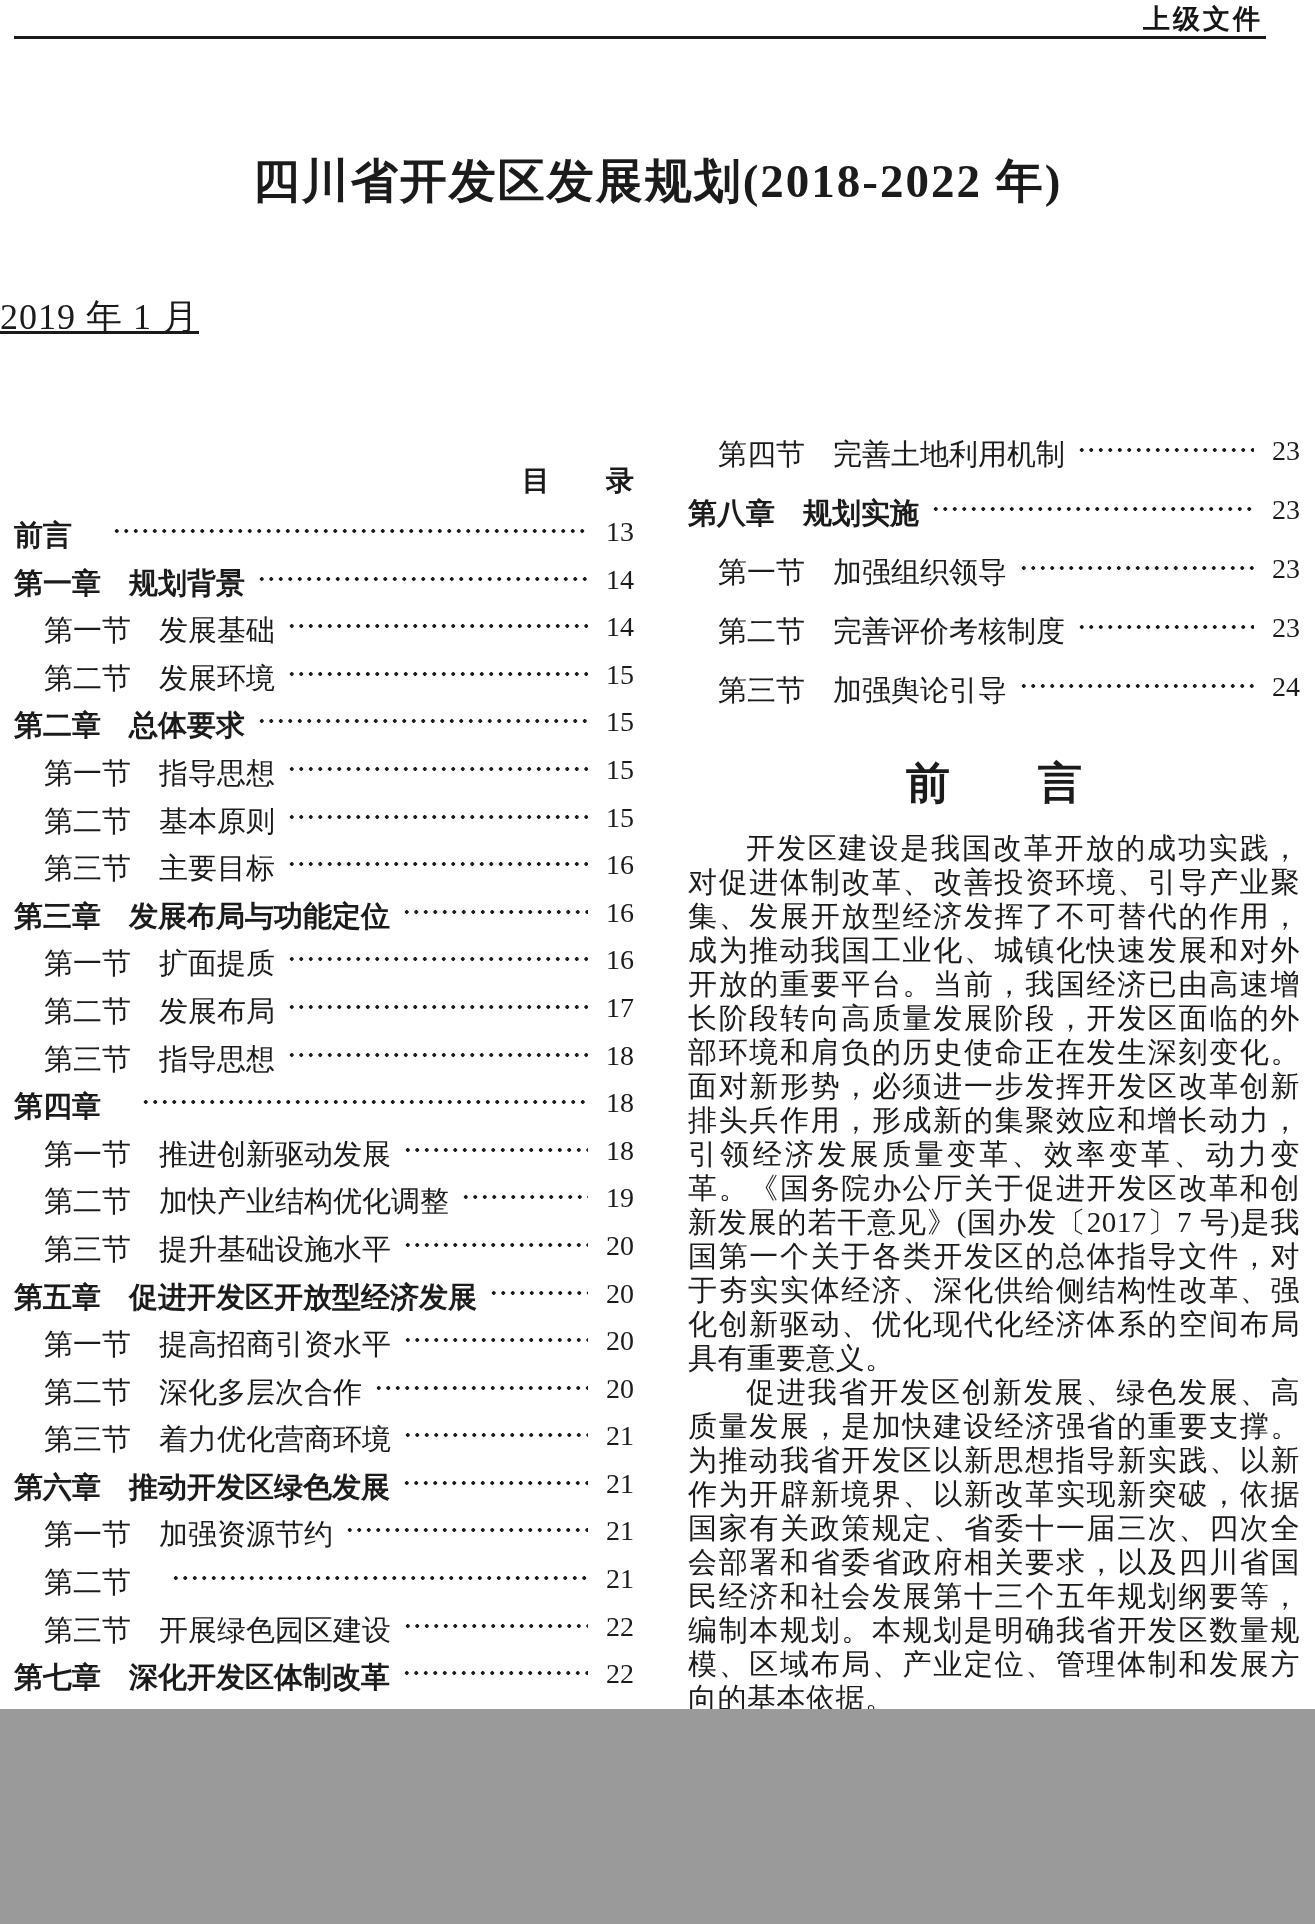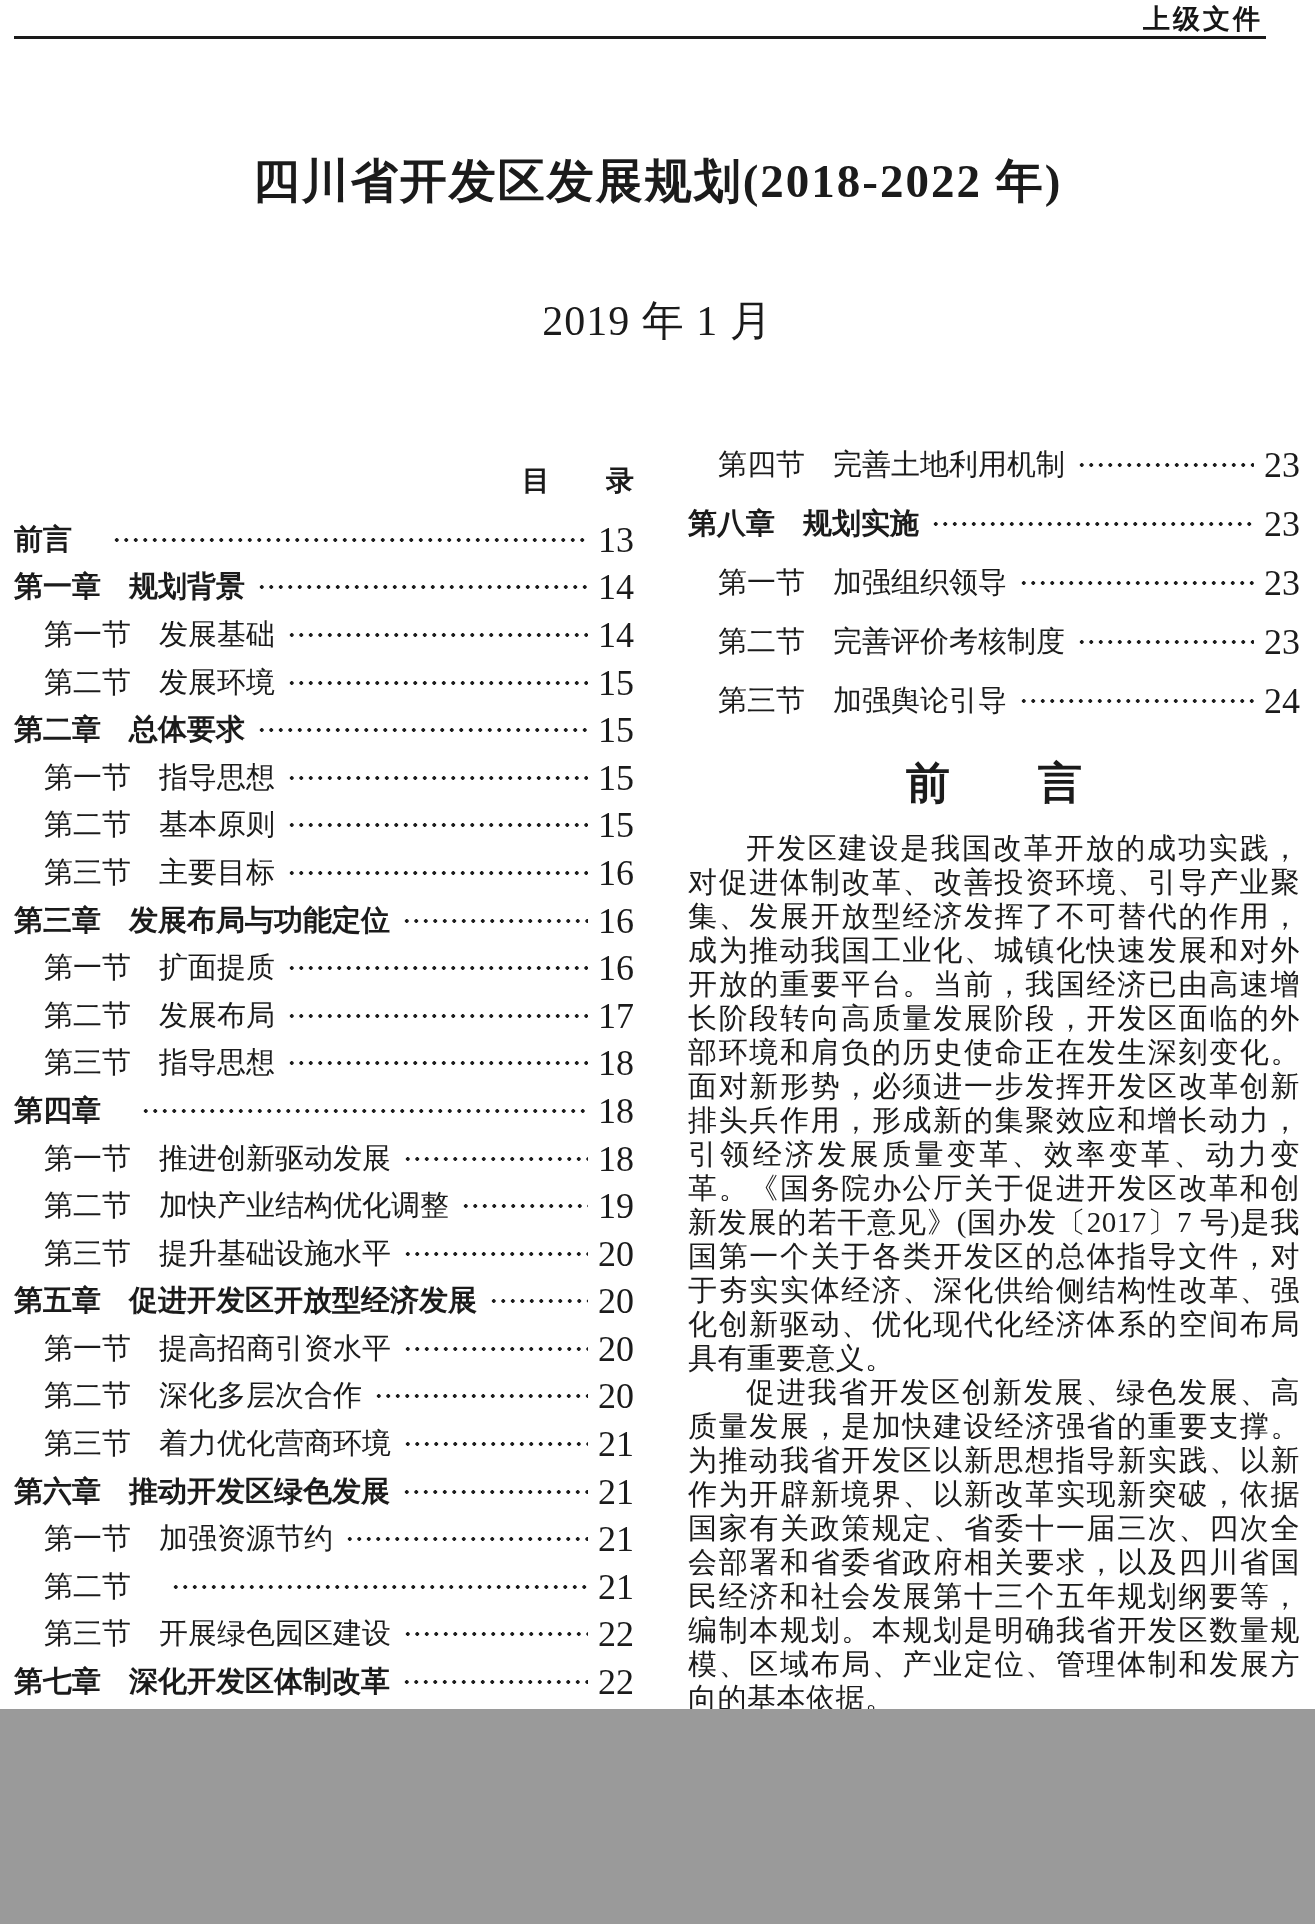--- a/index.html
+++ b/index.html
@@ -28,54 +28,54 @@
 
   
   .doc-title{
     position:absolute;top:150px;left:0;width:100%;
     text-align:center;
     font-weight:bold;font-size:47px;letter-spacing:2px;
     white-space:nowrap;
   }
   .doc-date{
     position:absolute;top:293px;left:0;width:100%;
-    text-align:center;font-size:42px;letter-spacing:1px;
+    font-size:36px;letter-spacing:1px;text-decoration:underline;
   }
 
   
   .toc-left{position:absolute;left:14px;top:462px;width:620px;}
   .toc-right{position:absolute;left:688px;top:435px;width:612px;}
 
   .toc-heading{
     text-align:right;
     font-family:"Liberation Sans","DejaVu Sans",sans-serif;
     font-weight:bold;font-size:28px;
     margin:0 0 16px 0;white-space:pre;
   }
 
-  .toc-row{display:flex;align-items:center;height:47.6px;font-size:29px;}
+  .toc-row{display:flex;height:47.6px;font-size:29px;}
   .toc-right .toc-row{height:59px;}
   .toc-row.section{padding-left:30px;}
   .toc-row.chapter .toc-label,
   .toc-row.chapter .toc-title{
     font-family:"Liberation Sans","DejaVu Sans",sans-serif;
     font-weight:bold;
   }
   .toc-label{flex:none;margin-right:28px;white-space:nowrap;}
   .toc-label:empty,.toc-title:empty{margin-right:0;}
   .toc-title{flex:none;white-space:nowrap;}
   .dots{
     flex:1 1 auto;height:30px;margin:0 10px;min-width:30px;
     background-image:radial-gradient(circle,#1b1b1b 1.7px,rgba(0,0,0,0) 2.1px);
     background-size:9.5px 30px;
     background-repeat:repeat-x;
     background-position:2px center;
   }
   .toc-page{
-    flex:none;font-size:36px;min-width:36px;text-align:right;
+    flex:none;font-size:28px;min-width:36px;text-align:right;
     font-family:"Liberation Serif","DejaVu Serif",serif;
   }
 
   
   .preface-heading{
     text-align:center;
     font-family:"Liberation Sans","DejaVu Sans",sans-serif;
     font-weight:bold;font-size:44px;
     margin:24px 0 18px 0;white-space:pre;
   }

